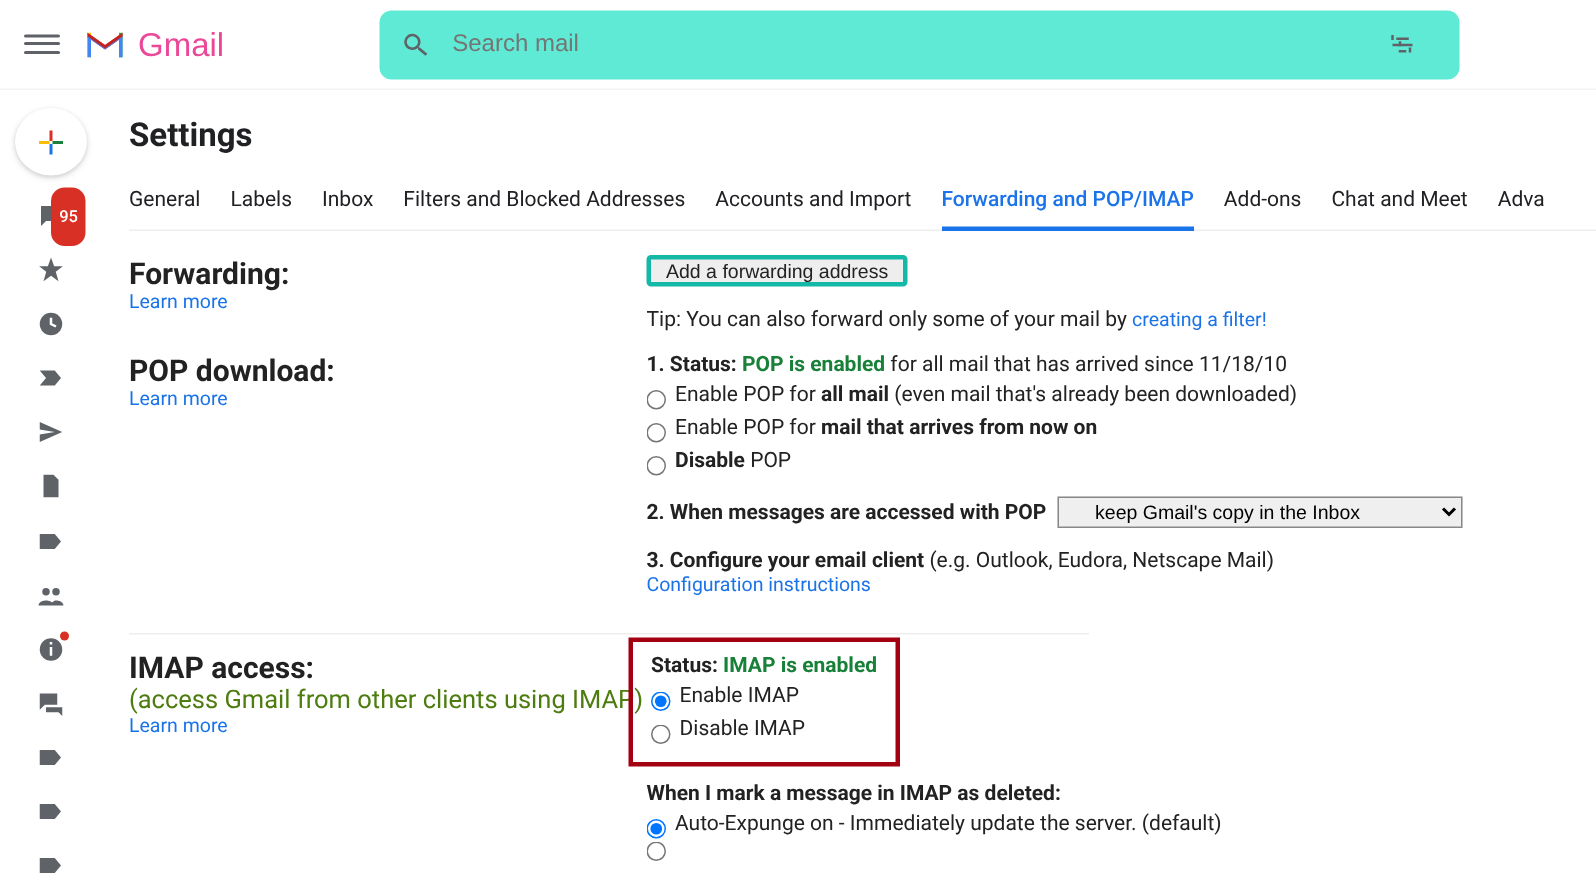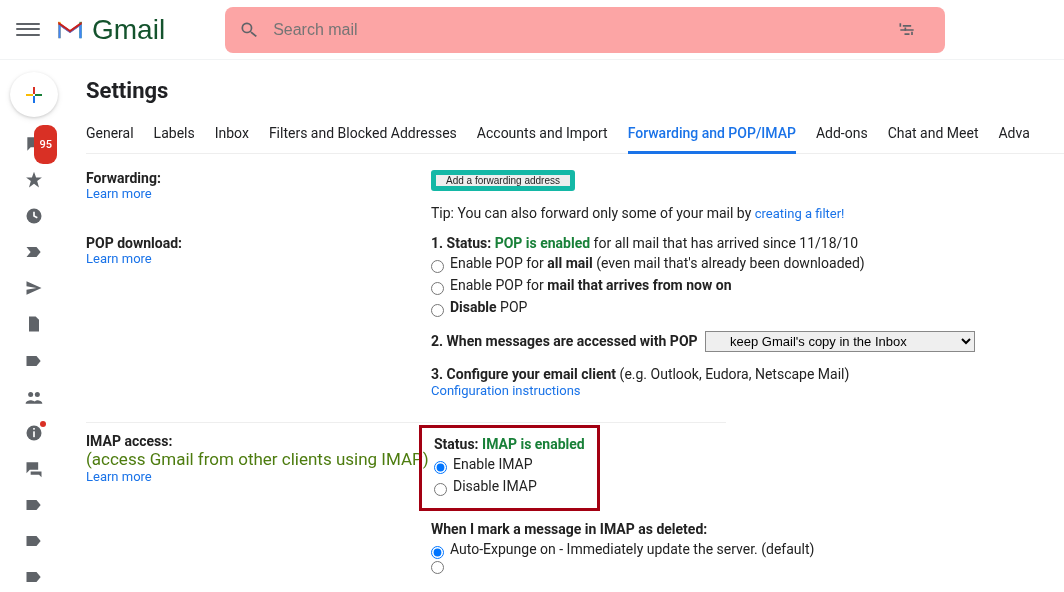--- a/index.html
+++ b/index.html
@@ -3,22 +3,22 @@
 <meta charset="utf-8">
 <style>
   * { box-sizing: border-box; margin: 0; padding: 0; }
   body { font-family: Roboto, Arial, sans-serif; font-size: 13px; color: #202124; background: #fff; overflow: hidden; width: 1064px; height: 592px; }
   
   .header { display: flex; align-items: center; height: 60px; padding: 0 16px; border-bottom: 1px solid #f1f3f4; }
   .hamburger { width: 24px; height: 24px; display: flex; flex-direction: column; justify-content: space-around; padding: 4px 0; margin-right: 16px; cursor: pointer; }
   .hamburger span { height: 2px; background: #5f6368; border-radius: 1px; }
   .gmail-logo { display: flex; align-items: center; margin-right: 60px; }
   .gmail-logo svg { width: 28px; height: 22px; }
-  .gmail-logo .logo-text { font-size: 28px; color: #14532d; margin-left: 8px; font-family: Arial, sans-serif; }
-  .search-container { flex: 1; max-width: 720px; display: flex; align-items: center; background: #fca5a5; border-radius: 8px; height: 46px; padding: 0 14px; }
+  .gmail-logo .logo-text { font-size: 22px; color: #ec4899; margin-left: 8px; font-family: Arial, sans-serif; }
+  .search-container { flex: 1; max-width: 720px; display: flex; align-items: center; background: #5eead4; border-radius: 8px; height: 46px; padding: 0 14px; margin-left: 44px; }
   .search-container svg { width: 20px; height: 20px; fill: #5f6368; margin-right: 14px; }
   .search-container input { flex: 1; border: none; background: transparent; font-size: 16px; color: #5f6368; outline: none; }
   .search-filters { width: 20px; height: 20px; fill: #5f6368; cursor: pointer; }
   
   .main-layout { display: flex; height: calc(100% - 60px); }
   .sidebar { width: 68px; display: flex; flex-direction: column; align-items: center; padding-top: 12px; gap: 6px; }
   .compose-btn { width: 48px; height: 48px; border-radius: 50%; background: #fff; box-shadow: 0 1px 3px rgba(0,0,0,0.15), 0 2px 6px rgba(0,0,0,0.08); display: flex; align-items: center; justify-content: center; margin-bottom: 6px; cursor: pointer; }
   .compose-btn svg { width: 24px; height: 24px; }
   .sidebar-item { width: 32px; height: 32px; display: flex; align-items: center; justify-content: center; position: relative; cursor: pointer; }
   .sidebar-item svg { width: 20px; height: 20px; fill: #5f6368; }
@@ -27,25 +27,25 @@
   
   .content { flex: 1; padding: 18px 0 0 18px; overflow: hidden; }
   .page-title { font-size: 22px; color: #202124; margin-bottom: 14px; }
   .tabs { display: flex; gap: 20px; border-bottom: 1px solid #eee; font-size: 14px; color: #202124; width: 1200px; }
   .tab { padding: 8px 0 10px 0; cursor: pointer; white-space: nowrap; }
   .tab.active { color: #1a73e8; border-bottom: 3px solid #1a73e8; margin-bottom: -1px; font-weight: 500; }
   
   .settings-body { padding-top: 16px; }
   .setting-row { display: flex; align-items: flex-start; padding: 0 0 14px 0; }
   .setting-label-col { width: 345px; flex-shrink: 0; }
-  .setting-label { font-weight: 700; font-size: 14px; color: #222; }
+  .setting-label { font-weight: 700; font-size: 20px; color: #222; }
   .setting-hint { font-size: 17px; color: #4d7c0f; }
   .setting-link { color: #1a73e8; font-size: 13px; text-decoration: none; cursor: pointer; }
   .setting-value-col { flex: 1; font-size: 14px; color: #222; }
-  .btn-small { background: #eee; border: 5px solid #14b8a6; border-radius: 3px; padding: 0 10px; font-size: 10px; color: #222; cursor: pointer; }
+  .btn-small { background: #eee; border: 3px solid #14b8a6; border-radius: 3px; padding: 0 10px; font-size: 13px; color: #222; cursor: pointer; }
   .radio-row { display: flex; align-items: flex-end; gap: 6px; margin: 2px 0; line-height: 20px; }
   .radio-row input { margin: 0; }
   .bold { font-weight: 700; }
   .green-bold { color: #188038; font-weight: 700; }
   .mt { margin-top: 14px; }
   .inline-select { border: 1px solid #888; background: #efefef; font-size: 13px; padding: 1px 20px; margin-left: 4px; width: 270px; }
   .highlight-box { border: 3px solid #a30012; padding: 8px 12px 10px 12px; margin: -8px 0 10px -12px; width: fit-content; }
   .divider { border-top: 1px solid #eee; margin: 10px 0; width: 640px; }
 </style>
 </head>

